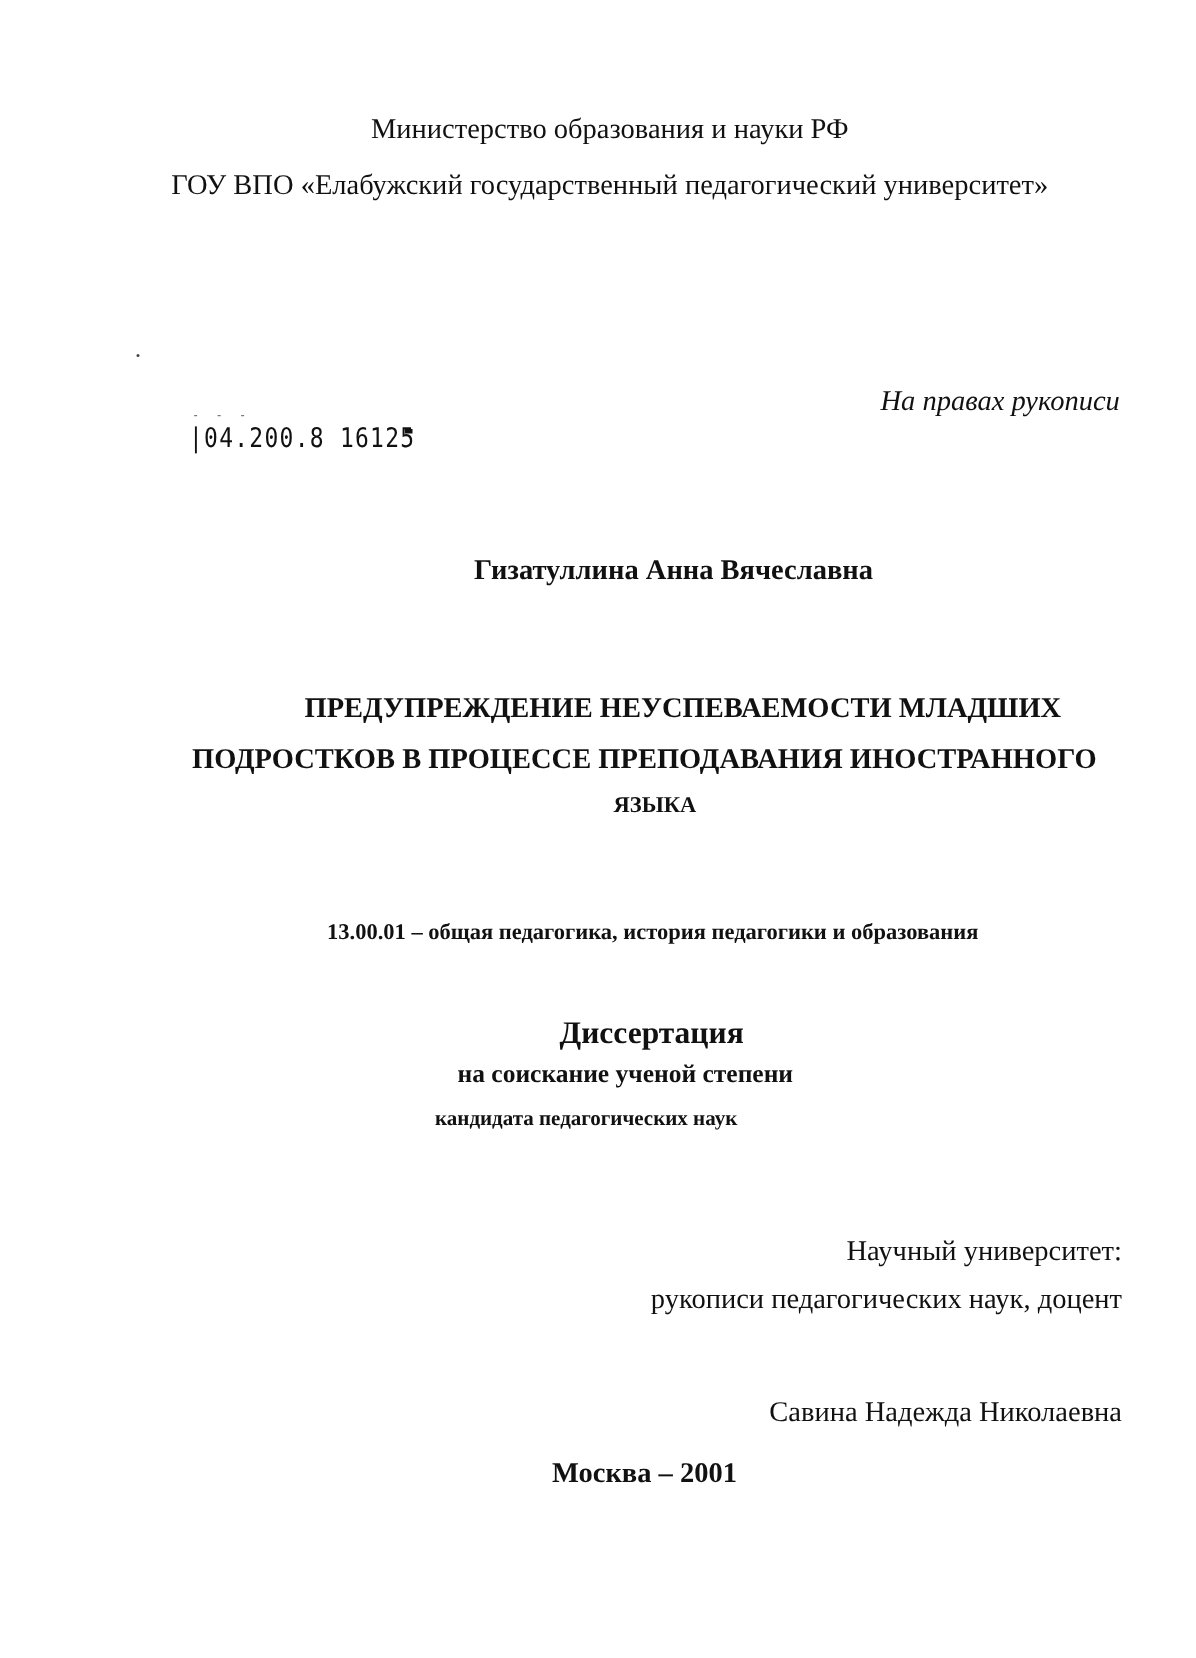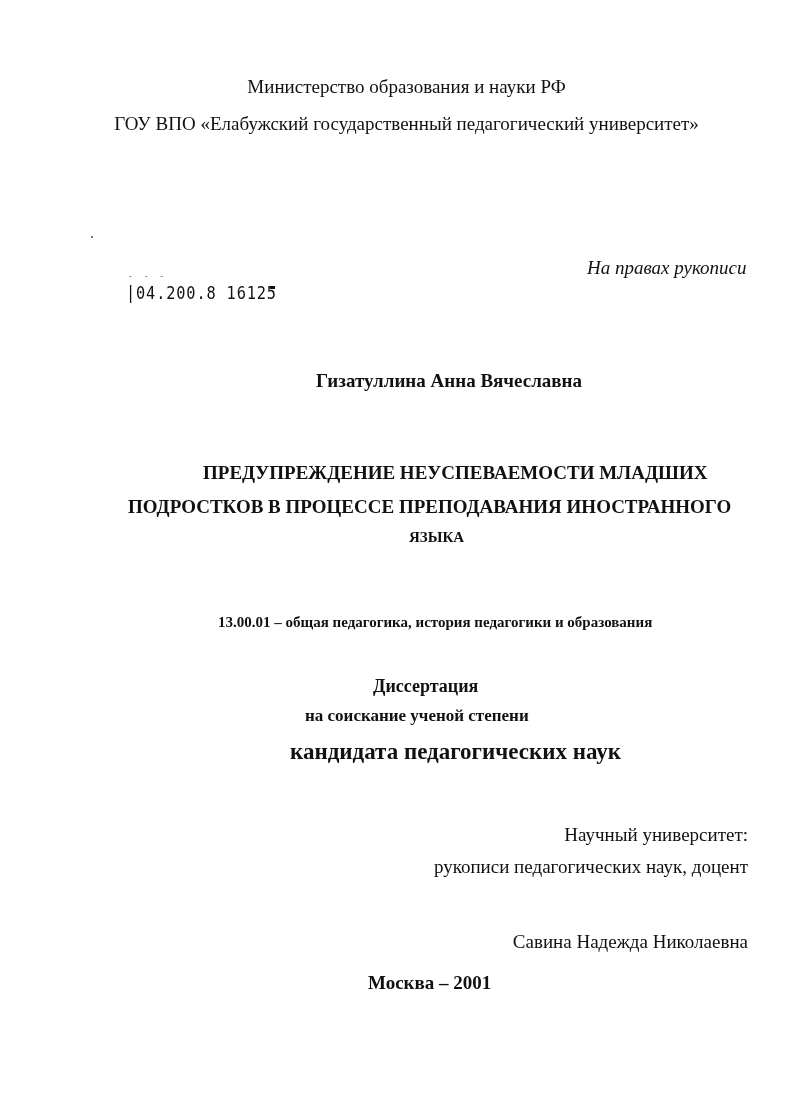--- a/index.html
+++ b/index.html
@@ -32,23 +32,23 @@
   <span class="abs" style="top:286px; left:270px; width:5px; height:3px; background:#111;"></span>
 
   <div class="abs reg bold" style="top:370px; left:316px;">Гизатуллина Анна Вячеславна</div>
 
   <div class="abs bold" style="top:462px; left:203px; font-size:19px;">ПРЕДУПРЕЖДЕНИЕ НЕУСПЕВАЕМОСТИ МЛАДШИХ</div>
   <div class="abs bold" style="top:496px; left:128px; font-size:19px;">ПОДРОСТКОВ В ПРОЦЕССЕ ПРЕПОДАВАНИЯ ИНОСТРАННОГО</div>
   <div class="abs bold" style="top:529px; left:409px; font-size:15px;">ЯЗЫКА</div>
 
   <div class="abs bold" style="top:594px; left:218px; font-size:15px;margin-top:20px;">13.00.01 – общая педагогика, история педагогики и образования</div>
 
-  <div class="abs bold" style="top:676px; left:373px; font-size:18px;">Диссертация</div>
+  <div class="abs bold" style="top:676px; left:373px; font-size:21px;">Диссертация</div>
   <div class="abs bold" style="top:706px; left:305px; font-size:17px;">на соискание ученой степени</div>
-  <div class="abs bold" style="top:739px; left:290px; font-size:23px;">кандидата педагогических наук</div>
+  <div class="abs bold" style="top:739px; left:290px; font-size:14px;">кандидата педагогических наук</div>
 
   <div class="abs reg" style="top:824px; right:49px;">Научный университет:</div>
   <div class="abs reg" style="top:856px; right:49px;">рукописи педагогических наук, доцент</div>
   <div class="abs reg" style="top:931px; right:49px;">Савина Надежда Николаевна</div>
 
   <div class="abs bold" style="top:972px; left:368px; font-size:19px;">Москва – 2001</div>
 
 </div>
 
 </body></html>

